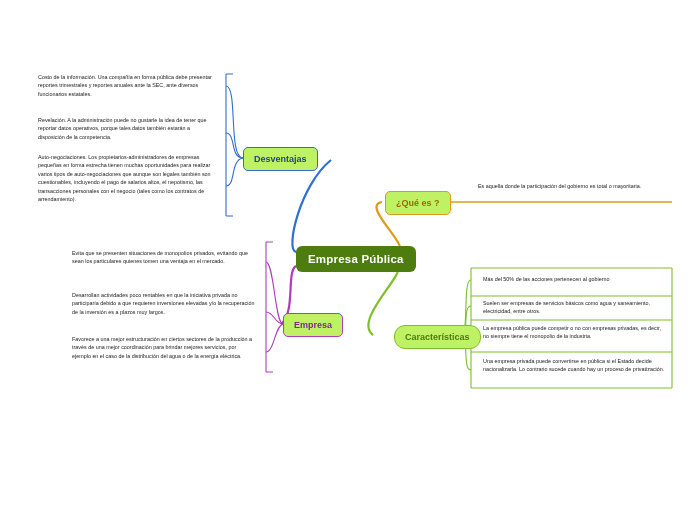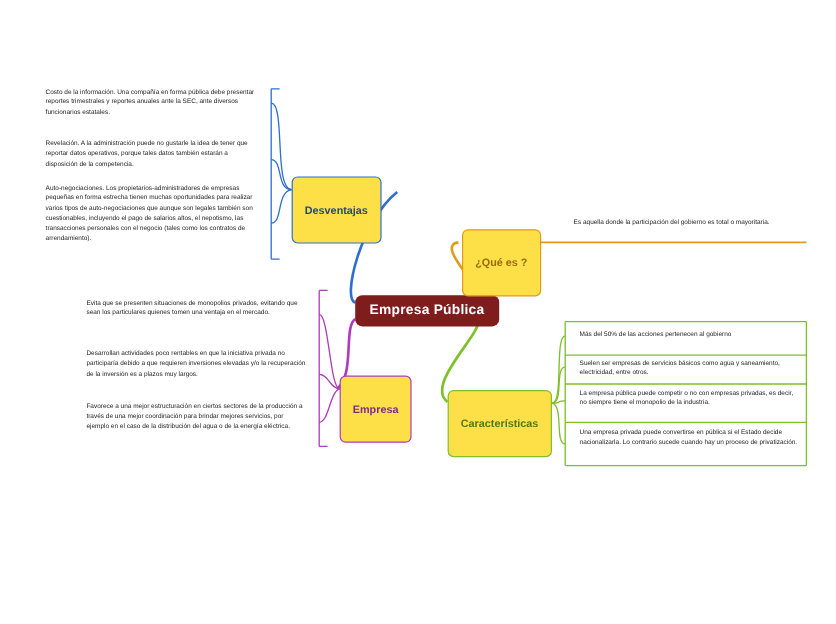--- a/index.html
+++ b/index.html
@@ -26,36 +26,36 @@
     width: 697px;
     height: 520px;
     pointer-events: none;
   }
   .node {
     position: absolute;
     box-sizing: border-box;
   }
   
   .central {
-    background: #7f1d1d;
+    background: #4d7c0f;
     color: #ffffff;
     border-radius: 6px;
     font-size: 11.5px;
     font-weight: bold;
     padding: 7px 12px;
     white-space: nowrap;
     letter-spacing: 0.2px;
   }
   
   .branch {
-    background: #fde047;
+    background: #bef264;
     border-radius: 5px;
     font-size: 9px;
     font-weight: bold;
-    padding: 22px 10px;
+    padding: 6px 10px;
     white-space: nowrap;
     border: 1.2px solid #999;
   }
   .branch.desventajas {
     border-color: #2f6fd0;
     color: #24467e;
   }
   .branch.ventajas {
     border-color: #b03bbd;
     color: #7d2a8a;
@@ -123,21 +123,21 @@
   </svg>
 
   <div class="node central" style="left:296px; top:246px;">Empresa Pública</div>
 
   <div class="node branch desventajas" style="left:243px; top:147px;">Desventajas</div>
 
   <div class="node branch ventajas" style="left:283px; top:313px;">Empresa</div>
 
   <div class="node branch quees" style="left:385px; top:191px;">¿Qué es ?</div>
 
-  <div class="node branch caracteristicas" style="left:373px; top:325px;">Características</div>
+  <div class="node branch caracteristicas" style="left:394px; top:325px;border-radius:11px;">Características</div>
 
   <div class="leaf plain" style="left:36px; top:70px; width:186px;">Costo de la información. Una compañía en forma pública debe presentar reportes trimestrales y reportes anuales ante la SEC, ante diversos funcionarios estatales.</div>
   <div class="leaf plain" style="left:36px; top:113px; width:186px;">Revelación. A la administración puede no gustarle la idea de tener que reportar datos operativos, porque tales datos también estarán a disposición de la competencia.</div>
   <div class="leaf plain" style="left:36px; top:150px; width:186px;">Auto-negociaciones. Los propietarios-administradores de empresas pequeñas en forma estrecha tienen muchas oportunidades para realizar varios tipos de auto-negociaciones que aunque son legales también son cuestionables, incluyendo el pago de salarios altos, el nepotismo, las transacciones personales con el negocio (tales como los contratos de arrendamiento).</div>
 
   <div class="leaf plain" style="left:70px; top:246px; width:190px;">Evita que se presenten situaciones de monopolios privados, evitando que sean los particulares quienes tomen una ventaja en el mercado.</div>
   <div class="leaf plain" style="left:70px; top:288px; width:190px;">Desarrollan actividades poco rentables en que la iniciativa privada no participaría debido a que requieren inversiones elevadas y/o la recuperación de la inversión es a plazos muy largos.</div>
   <div class="leaf plain" style="left:70px; top:332px; width:190px;">Favorece a una mejor estructuración en ciertos sectores de la producción a través de una mejor coordinación para brindar mejores servicios, por ejemplo en el caso de la distribución del agua o de la energía eléctrica.</div>
 
   <div class="leaf plain" style="left:476px; top:179px; width:196px;">Es aquella donde la participación del gobierno es total o mayoritaria.</div>

